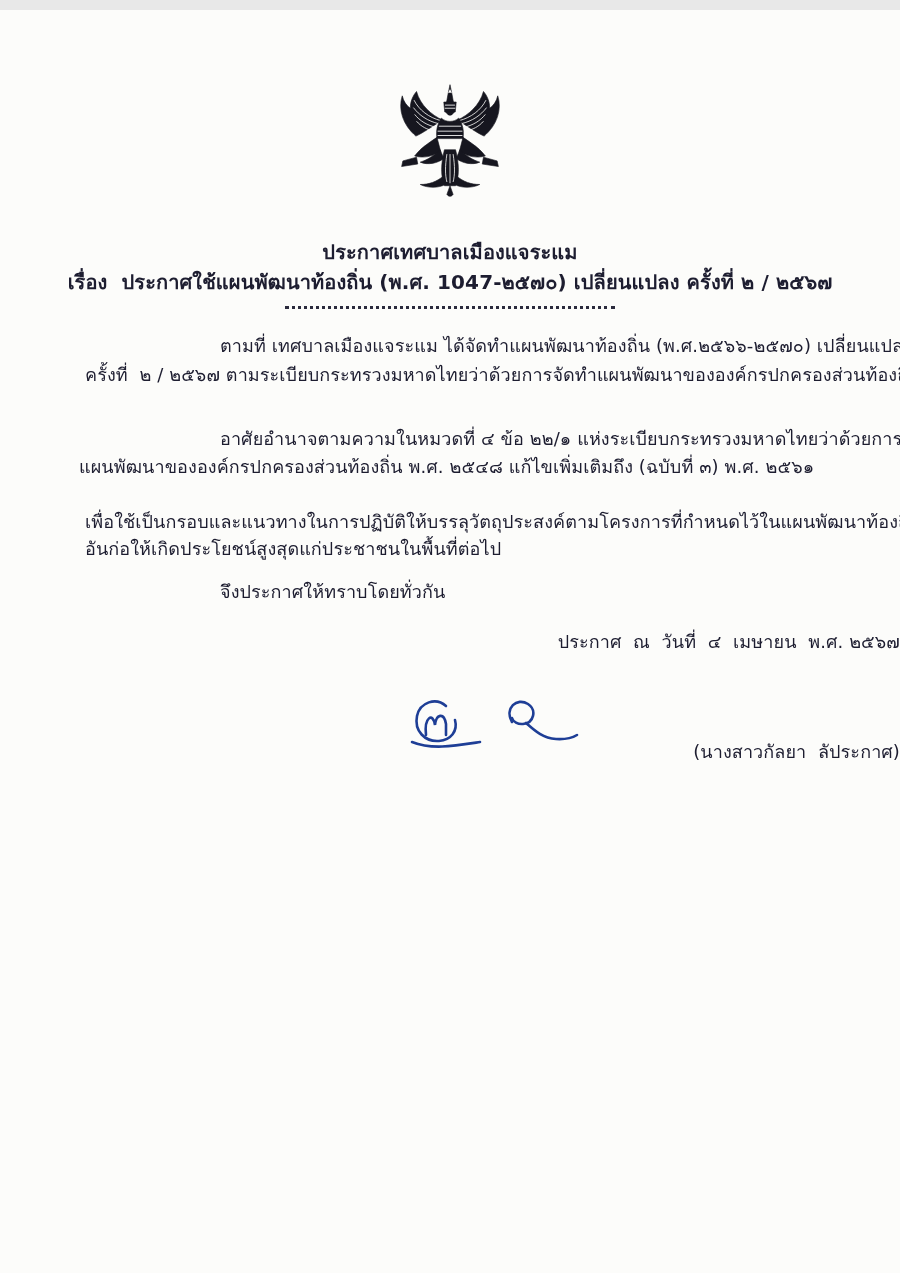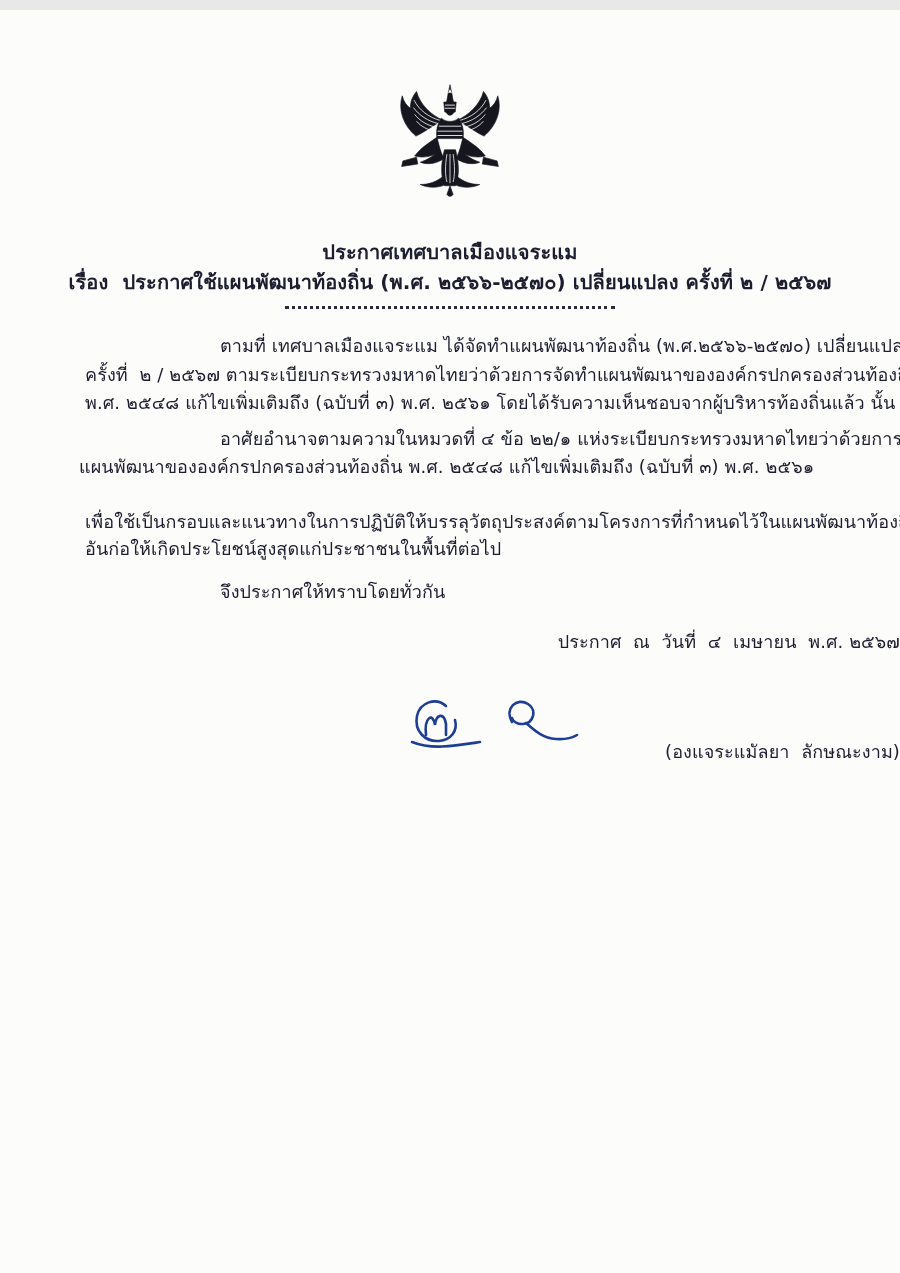--- a/index.html
+++ b/index.html
@@ -100,27 +100,26 @@
       <path d="M90 150 C78 160 66 164 52 164 C64 170 82 170 92 164 Z"></path>
       <g transform="translate(200,0) scale(-1,1)">
         <path d="M90 150 C78 160 66 164 52 164 C64 170 82 170 92 164 Z"></path>
       </g>
 
       <path d="M100 166 L95 180 C98 184 102 184 105 180 Z"></path>
     </g>
   </svg>
 
   <div class="line heading" style="top:226px">ประกาศเทศบาลเมืองแจระแม</div>
-  <div class="line heading" style="top:256px">เรื่อง  ประกาศใช้แผนพัฒนาท้องถิ่น (พ.ศ. ๒๕๖๖-๒๕๗๐) เปลี่ยนแปลง ครั้งที่ ๒ / ๒๕๖๗</div>
+  <div class="line heading" style="top:256px">เรื่อง  ประกาศใช้แผนพัฒนาท้องถิ่น (พ.ศ. 1047-๒๕๗๐) เปลี่ยนแปลง ครั้งที่ ๒ / ๒๕๖๗</div>
 
   <div class="dotted-divider"></div>
 
   <div class="line" style="top:321px; left:220px">ตามที่ เทศบาลเมืองแจระแม ได้จัดทำแผนพัฒนาท้องถิ่น (พ.ศ.๒๕๖๖-๒๕๗๐) เปลี่ยนแปลง</div>
   <div class="line" style="top:350px; left:85px">ครั้งที่  ๒ / ๒๕๖๗ ตามระเบียบกระทรวงมหาดไทยว่าด้วยการจัดทำแผนพัฒนาขององค์กรปกครองส่วนท้องถิ่น</div>
-  <div class="line" style="top:378px; left:85px">พ.ศ. ๒๕๔๘ แก้ไขเพิ่มเติมถึง (ฉบับที่ ๓) พ.ศ. ๒๕๖๑ โดยได้รับความเห็นชอบจากผู้บริหารท้องถิ่นแล้ว นั้น</div>
 
   <div class="line" style="top:414px; left:220px">อาศัยอำนาจตามความในหมวดที่ ๔ ข้อ ๒๒/๑ แห่งระเบียบกระทรวงมหาดไทยว่าด้วยการจัดทำ</div>
   <div class="line" style="top:442px; left:79px">แผนพัฒนาขององค์กรปกครองส่วนท้องถิ่น พ.ศ. ๒๕๔๘ แก้ไขเพิ่มเติมถึง (ฉบับที่ ๓) พ.ศ. ๒๕๖๑</div>
   <div class="line" style="top:497px; left:85px">เพื่อใช้เป็นกรอบและแนวทางในการปฏิบัติให้บรรลุวัตถุประสงค์ตามโครงการที่กำหนดไว้ในแผนพัฒนาท้องถิ่น</div>
   <div class="line" style="top:567px; left:220px">จึงประกาศให้ทราบโดยทั่วกัน</div>
 
   <div class="line" style="top:524px; left:85px">อันก่อให้เกิดประโยชน์สูงสุดแก่ประชาชนในพื้นที่ต่อไป</div>
 
   <div class="line centered" style="top:617px">ประกาศ  ณ  วันที่  ๔  เมษายน  พ.ศ. ๒๕๖๗</div>
 
@@ -129,15 +128,15 @@
 
       <path d="M46 14 C36 5 20 10 17 24 C14 39 25 50 39 49 C51 48 58 39 55 28"></path>
       <path d="M26 43 C24 25 33 20 35 33 C36 22 44 20 46 32 L46 43"></path>
       <path d="M12 50 C32 58 54 54 80 50"></path>
 
       <path d="M112 30 C104 16 117 5 128 12 C137 18 134 31 123 32 C118 32.5 113 30 112 26"></path>
       <path d="M126 31 C134 38 142 46 156 47 C164 47.5 172 46 177 43"></path>
     </g>
   </svg>
 
-  <div class="line centered" style="top:727px">(องแจระแมัลยา  ลักษณะงาม)</div>
+  <div class="line centered" style="top:727px">(นางสาวกัลยา  ลัประกาศ)</div>
 
 </div>
 
 </body></html>

